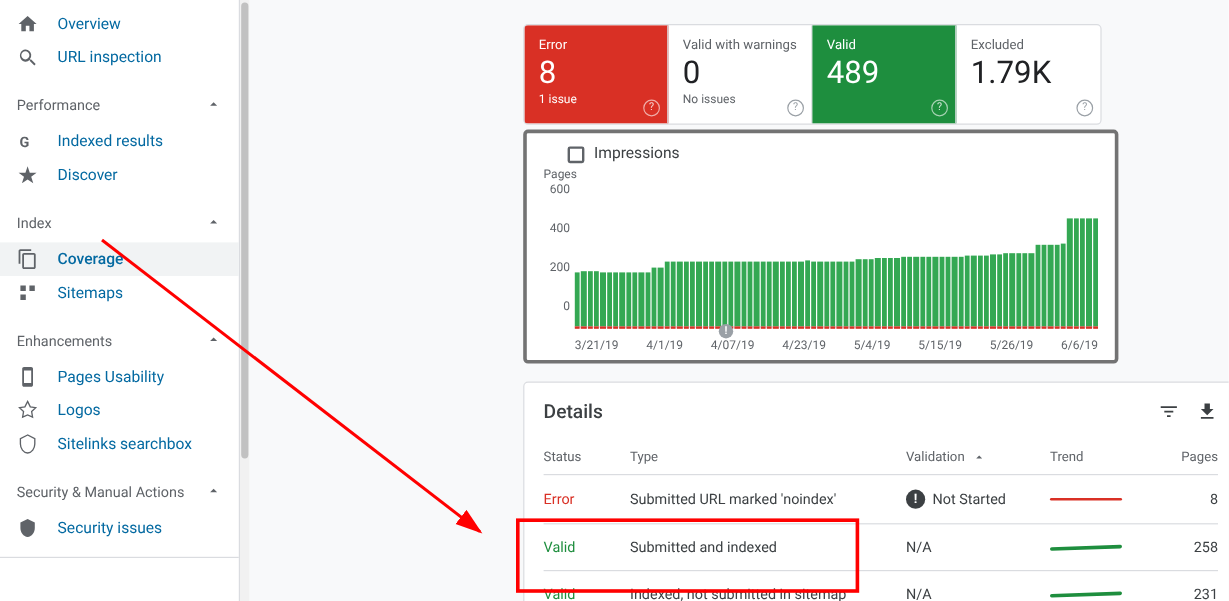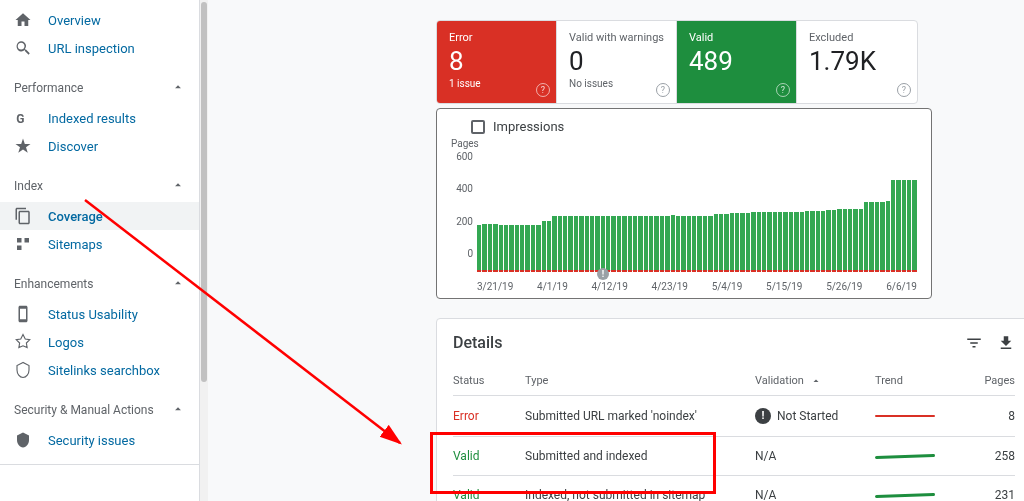--- a/index.html
+++ b/index.html
@@ -19,21 +19,21 @@
   .card:last-child { border-right: none; }
   .card .lbl { font-size: 11px; color: #5f6368; }
   .card .val { font-size: 26px; font-weight: 400; color: #202124; margin-top: 2px; }
   .card .sub { font-size: 10px; color: #5f6368; margin-top: 2px; }
   .card.error { background: #d93025; color: #fff; }
   .card.error .lbl, .card.error .val, .card.error .sub { color: #fff; }
   .card.valid { background: #1e8e3e; color: #fff; }
   .card.valid .lbl, .card.valid .val { color: #fff; }
   .card .help { position: absolute; right: 6px; bottom: 6px; width: 14px; height: 14px; border: 1px solid rgba(255,255,255,0.6); border-radius: 50%; font-size: 9px; line-height: 13px; text-align: center; color: rgba(255,255,255,0.8); }
   .card.white .help { border-color: #9aa0a6; color: #9aa0a6; }
-  .chart-panel { position: absolute; left: 228px; top: 108px; width: 496px; background: #fff; border: 1px solid #737373; border-radius: 4px; padding: 10px 14px 6px 14px; }
+  .chart-panel { position: absolute; left: 228px; top: 108px; width: 496px; background: #fff; border: 3px solid #737373; border-radius: 4px; padding: 10px 14px 6px 14px; }
   .imp-row { display: flex; align-items: center; gap: 8px; margin-left: 20px; margin-bottom: 4px; }
   .imp-row .cb { width: 14px; height: 14px; border: 2px solid #5f6368; border-radius: 2px; }
   .axis-title { font-size: 10px; color: #5f6368; margin-bottom: 2px; }
   .chart-area { display: flex; height: 120px; }
   .y-axis { width: 26px; display: flex; flex-direction: column; justify-content: space-between; align-items: flex-end; font-size: 10px; color: #5f6368; padding-right: 4px; height: 108px; }
   .bars-wrap { flex: 1; display: flex; flex-direction: column; }
   .bars { flex: 1; display: flex; align-items: flex-end; gap: 1px; border-bottom: 1px solid #dadce0; height: 108px; }
   .bar { flex: 1; background: #34a853; position: relative; }
   .bar::after { content: ''; position: absolute; left: 0; right: 0; bottom: -2px; height: 2px; background: #d93025; }
   .x-axis { display: flex; justify-content: space-between; font-size: 10px; color: #5f6368; padding-top: 10px; margin-left: 26px; }
@@ -132,21 +132,21 @@
       <span class="chev"><svg viewBox="0 0 24 24">
           <path d="M7 14l5-5 5 5z"></path>
         </svg></span>
     </div>
   <div class="nav-item">
       <span class="icon">
         <svg viewBox="0 0 24 24">
           <path d="M16 1H8C6.9 1 6 1.9 6 3v18c0 1.1.9 2 2 2h8c1.1 0 2-.9 2-2V3c0-1.1-.9-2-2-2zm0 18H8V5h8v14z"></path>
         </svg>
       </span>
-      <span>Status Usability</span>
+      <span>Pages Usability</span>
     </div>
   <div class="nav-item">
       <span class="icon">
         <svg viewBox="0 0 24 24">
           <path d="M12 2l3 6 6 .9-4.5 4.4 1 6.2L12 17l-5.5 2.5 1-6.2L3 8.9 9 8z" fill="none" stroke="#5f6368" stroke-width="1.5"></path>
         </svg>
       </span>
       <span>Logos</span>
     </div>
   <div class="nav-item">
@@ -303,21 +303,21 @@
             <div class="bar" style="height: 90px;"></div>
             <div class="bar" style="height: 89.64px;"></div>
             <div class="bar" style="height: 89.64px;"></div>
             <div class="bar" style="height: 89.64px;"></div>
           </div>
       </div>
     </div>
     <div class="x-axis" id="x-axis">
         <span>3/21/19</span>
         <span>4/1/19</span>
-        <span>4/12/19</span>
+        <span>4/07/19</span>
         <span>4/23/19</span>
         <span>5/4/19</span>
         <span>5/15/19</span>
         <span>5/26/19</span>
         <span>6/6/19</span>
       </div>
     <div class="marker">!</div>
   </div>
 
   <div class="details-panel">

